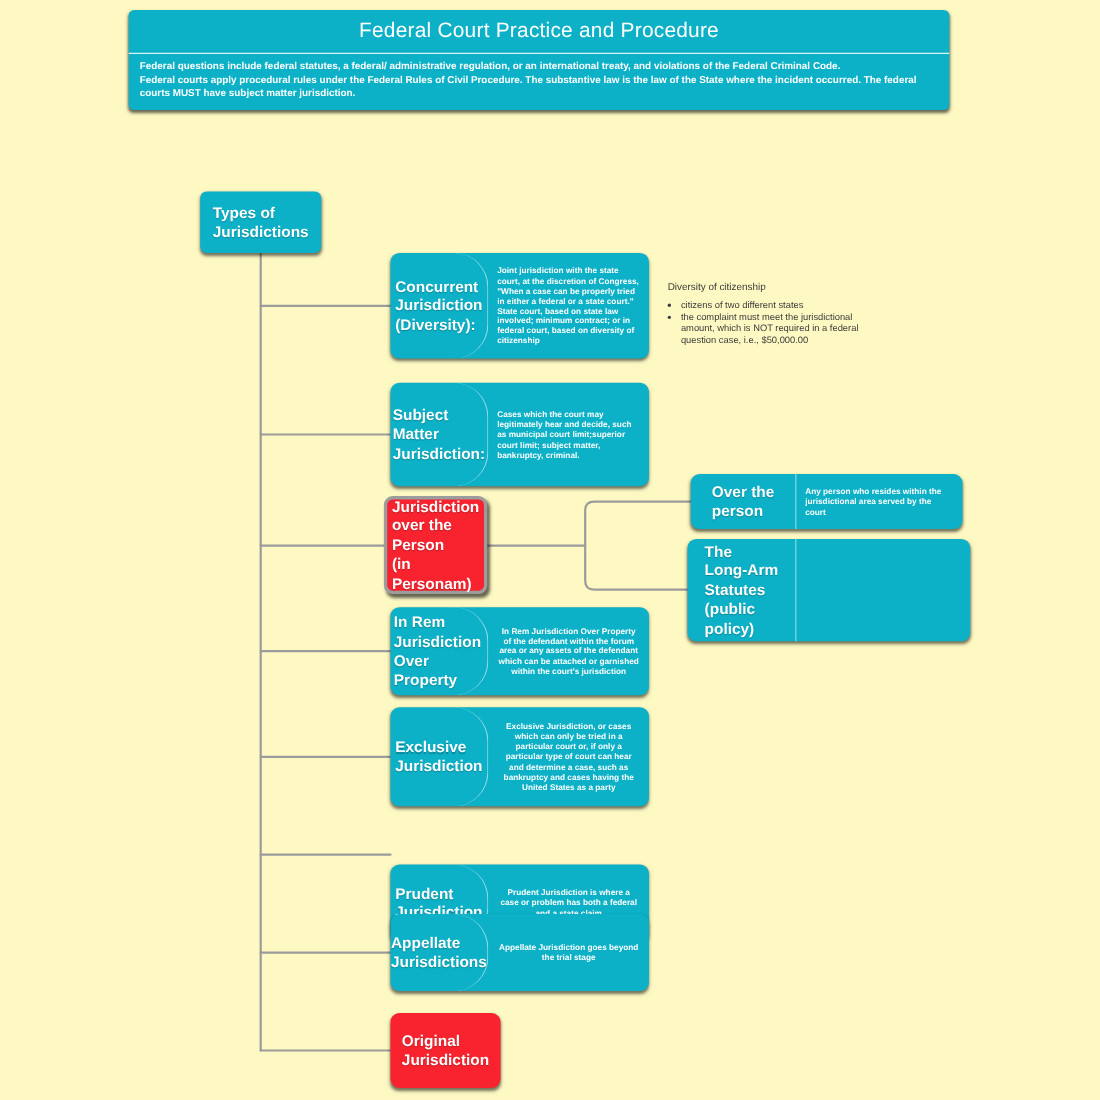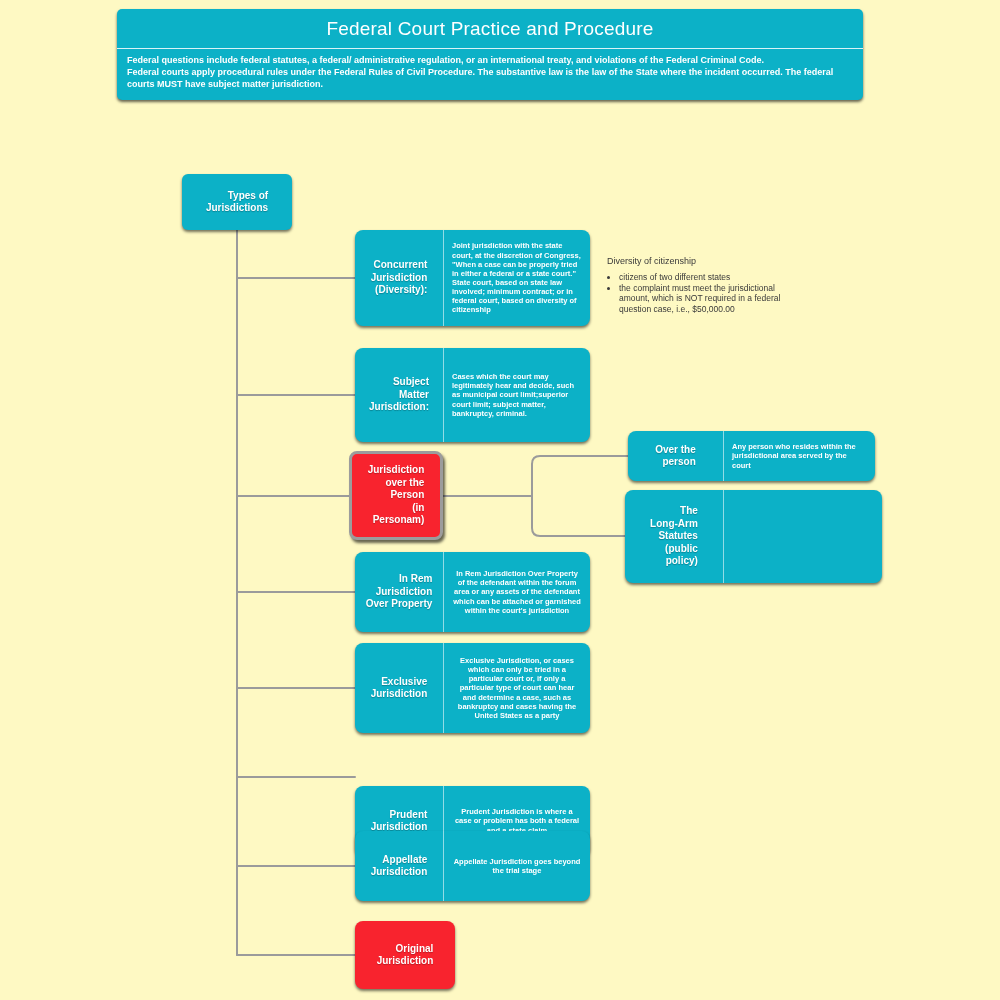--- a/index.html
+++ b/index.html
@@ -30,22 +30,22 @@
   }
   .header-body p{margin:0;}
 
   
   .node{
     position:absolute;background:var(--teal);border-radius:8px;z-index:1;
     display:flex;color:#fff;box-sizing:border-box;
     box-shadow:0 2px 3px rgba(0,0,0,.55);
   }
   .node-label{
-    display:flex;align-items:center;justify-content:center;text-align:right;
-    font-size:10px;font-weight:700;line-height:1.25;flex:0 0 auto;
+    display:flex;align-items:center;justify-content:center;text-align:left;
+    font-size:14px;font-weight:700;line-height:1.25;flex:0 0 auto;
     white-space:pre-line;padding:2px 3px;
     text-shadow:0 1px 1px rgba(0,0,0,.25);
   }
   .split .node-label{border-right:1px solid rgba(255,255,255,.55);}
   .node-desc{
     flex:1 1 auto;display:flex;align-items:center;
     font-size:7.5px;font-weight:700;line-height:1.22;padding:4px 8px;
   }
   .desc-left{text-align:left;}
   .desc-center{text-align:center;}
@@ -63,21 +63,21 @@
   .n-subject   {left:355px;top:348px;width:235px;height:94px;}
   .n-person    {left:349px;top:451px;width:94px;height:89px;}
   .n-overperson{left:628px;top:431px;width:247px;height:50px;}
   .n-longarm   {left:625px;top:490px;width:257px;height:93px;}
   .n-inrem     {left:355px;top:552px;width:235px;height:80px;}
   .n-exclusive {left:355px;top:643px;width:235px;height:90px;}
   .n-prudent   {left:355px;top:742px;width:235px;height:70px;margin-top:44px;}
   .n-appellate {left:355px;top:831px;width:235px;height:70px;}
   .n-original  {left:355px;top:921px;width:100px;height:68px;}
 
-  .lbl-82{width:82px;} .lbl-89{width:89px;} .lbl-92{width:92px;}
+  .lbl-82{width:82px;border-radius:31px;} .lbl-89{width:89px;} .lbl-92{width:92px;}
 
   .bullets{margin:0;padding-left:11px;list-style:disc;}
   .bullets li{margin:0 0 1px 0;}
 
   
   .annotation{
     position:absolute;left:607px;top:256px;width:195px;z-index:1;
     color:var(--muted);font-weight:400;
   }
   .annotation-title{font-size:9px;margin:0 0 6px 0;}
@@ -174,21 +174,21 @@
   </div>
 
   <div class="node split n-prudent">
     <div class="node-label lbl-82">Prudent
 Jurisdiction</div>
     <div class="node-desc desc-center">Prudent Jurisdiction is where a case or problem has both a federal and a state claim</div>
   </div>
 
   <div class="node split n-appellate">
     <div class="node-label lbl-82">Appellate
-Jurisdiction</div>
+Jurisdictions</div>
     <div class="node-desc desc-center">Appellate Jurisdiction goes beyond the trial stage</div>
   </div>
 
   <div class="node single red n-original">
     <div class="node-label">Original
 Jurisdiction</div>
   </div>
 
 </div>
 

